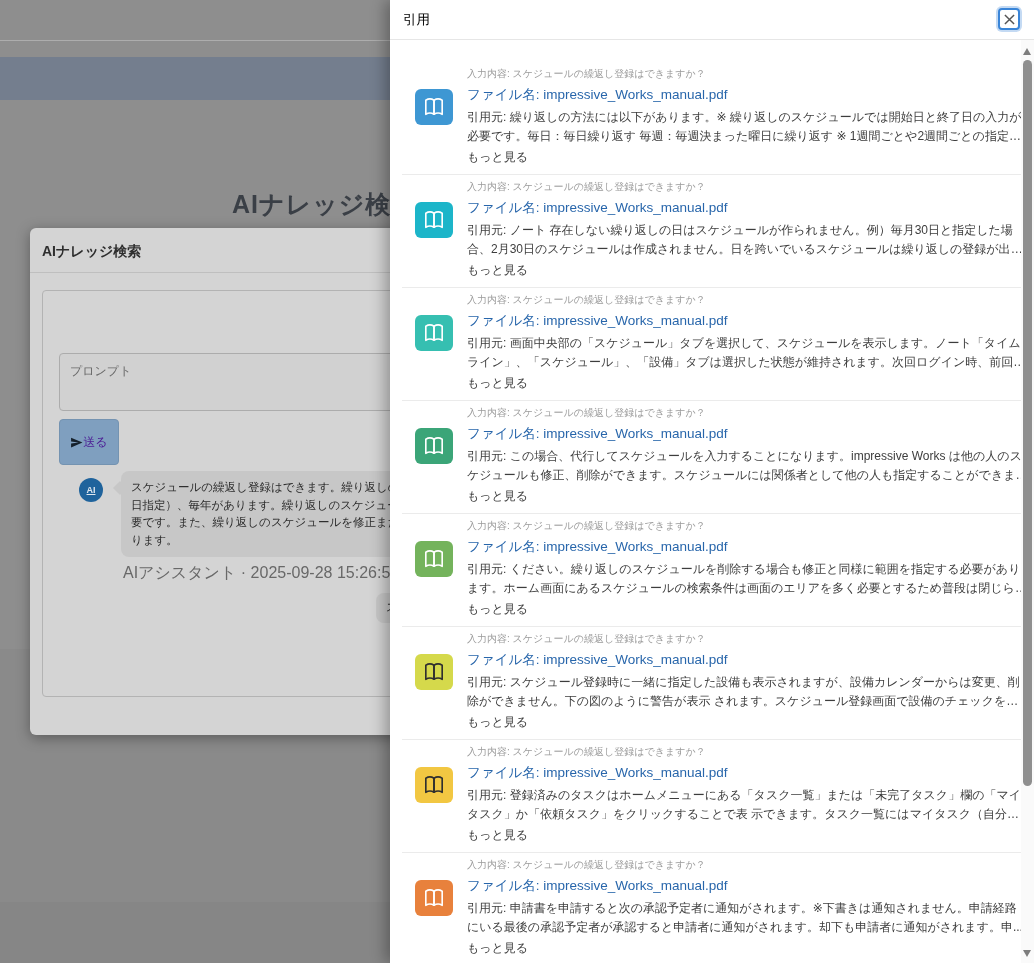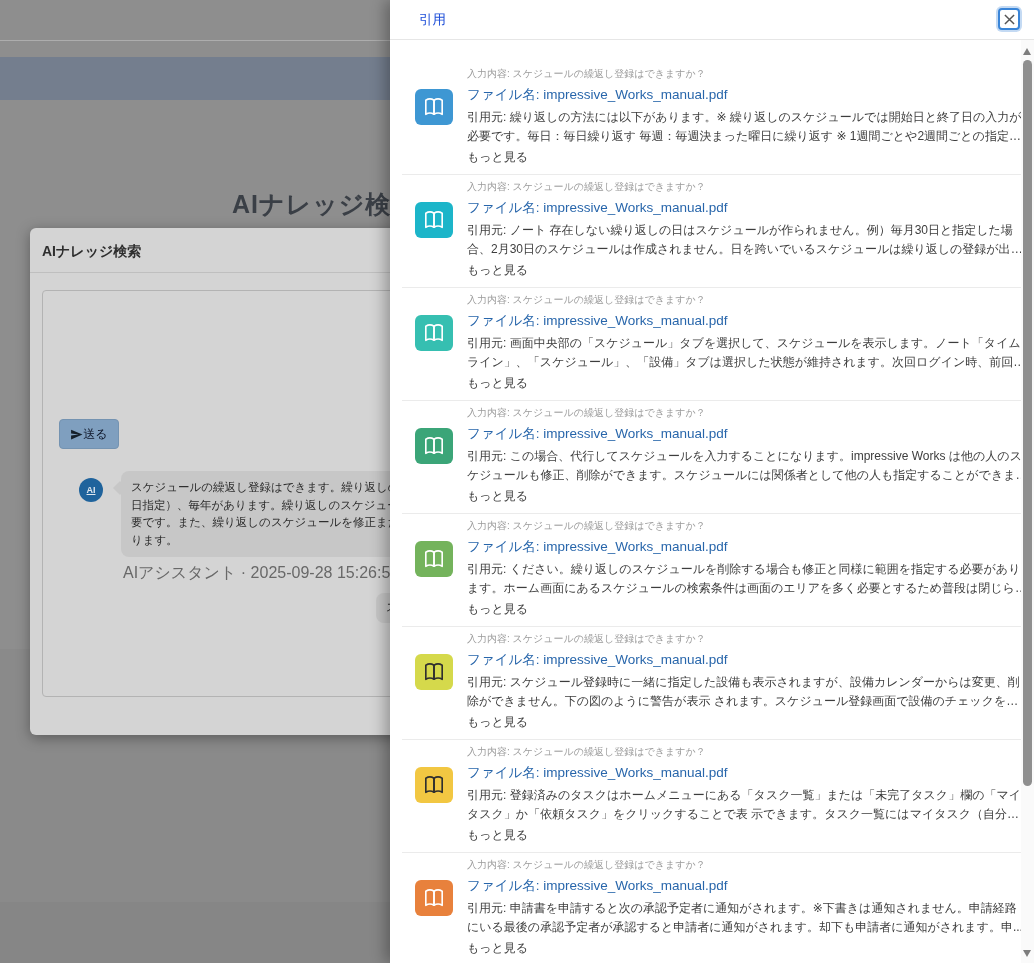--- a/index.html
+++ b/index.html
@@ -13,33 +13,33 @@
   .base-mid { position:absolute; left:0; top:649px; width:100%; height:253px; background:#8a8a8a; z-index:1; }
   .base-footer { position:absolute; left:0; top:902px; width:100%; height:61px; background:#868686; z-index:1; }
   .base-heading { position:absolute; left:232px; top:188px; font-size:25px; font-weight:bold; color:#3a3f46; white-space:nowrap; z-index:1; letter-spacing:1px; }
 
   
   .card { position:absolute; left:30px; top:228px; width:700px; height:507px; background:#d4d4d4; border-radius:6px; box-shadow:0 3px 14px rgba(0,0,0,.35); z-index:2;padding-left:44px; }
   .card-title { position:absolute; left:12px; top:15px; font-size:14px; font-weight:600; color:#2e2e2e; }
   .card-hdr-divider { position:absolute; left:0; top:44px; width:100%; height:1px; background:#bfbfbf; }
   .inner-box { position:absolute; left:12px; top:62px; width:672px; height:407px; border:1px solid #b3b3b3; border-radius:4px; }
   .prompt-box { position:absolute; left:16px; top:62px; width:630px; height:58px; background:#d1d1d1; border:1px solid #acacac; border-radius:4px; padding:9px 10px; font-size:12px; color:#6a6a6a; }
-  .send-btn { position:absolute; left:16px; top:128px; width:60px; height:30px; background:#7f9fbf; border:1px solid #7493b1; border-radius:4px; display:inline-flex; align-items:center; justify-content:center; font-size:12px; color:#0f172a; cursor:pointer; }
+  .send-btn { position:absolute; left:16px; top:128px; width:60px; height:46px; background:#7f9fbf; border:1px solid #7493b1; border-radius:4px; display:inline-flex; align-items:center; justify-content:center; font-size:12px; color:#4c1d95; cursor:pointer; }
   .send-btn svg { width:13px; height:13px; fill:#15202b; }
   .ai-avatar { position:absolute; left:36px; top:187px; width:24px; height:24px; border-radius:50%; background:#1f639c; color:#dfe7ef; font-size:9px; font-weight:bold; display:flex; align-items:center; justify-content:center;text-decoration:underline; }
   .ai-bubble { position:absolute; left:78px; top:180px; width:420px; background:#c7c7c7; border-radius:8px; padding:8px 10px; font-size:11.5px; line-height:17.5px; color:#2b2b2b; white-space:pre-line; }
   .ai-bubble-arrow { position:absolute; left:72px; top:192px; width:10px; height:10px; background:#c7c7c7; transform:rotate(45deg); }
   .ai-meta { position:absolute; left:80px; top:272px; font-size:16px; color:#686868; white-space:nowrap; }
   .ai-meta .meta-link { color:#2b6cb8; margin-left:12px; text-decoration:none; cursor:pointer; }
   .user-bubble { position:absolute; left:333px; top:302px; width:400px; height:30px; background:#c7c7c7; border-radius:8px; padding:7px 10px; font-size:11.5px; color:#2b2b2b; white-space:nowrap; overflow:hidden; }
 
   
   .panel { position:absolute; left:390px; top:0; width:644px; height:963px; background:#ffffff; box-shadow:-5px 0 14px rgba(0,0,0,.3); z-index:10; }
   .panel-header { position:absolute; left:0; top:0; width:100%; height:40px; border-bottom:1px solid #e6e6e6; background:#fff; z-index:12; }
-  .panel-title { position:absolute; left:13px; top:11px; font-size:13.5px; color:#1d4ed8; font-weight:500;margin-left:16px; }
+  .panel-title { position:absolute; left:13px; top:11px; font-size:13.5px; color:#000000; font-weight:500; }
   .close-btn { position:absolute; right:14px; top:8px; width:22px; height:22px; background:#fff; border:2px solid #3a85d8; border-radius:4px; box-shadow:0 0 0 2px rgba(58,133,216,.3); color:#555; display:flex; align-items:center; justify-content:center; cursor:pointer; }
   .close-btn svg { width:11px; height:11px; stroke:#555; stroke-width:1.6; }
 
   .citation-list { position:absolute; left:0; top:40px; width:632px; height:923px; padding-top:22px; overflow:hidden; }
   .entry { position:relative; width:695px; height:113px; padding:5px 56px 0 77px; }
   .icon-badge { position:absolute; left:25px; top:27px; width:38px; height:36px; border-radius:6px; display:flex; align-items:center; justify-content:center; }
   .icon-badge svg { width:22px; height:20px; }
   .input-line { font-size:10px; color:#9b9b9b; margin-bottom:5px; white-space:nowrap; }
   .file-line { font-size:13.5px; font-weight:normal; color:#2866ab; margin-bottom:4px; cursor:pointer; white-space:nowrap; }
   .quote-line { font-size:12px; line-height:18.5px; color:#3d3d3d; display:-webkit-box; -webkit-line-clamp:2; -webkit-box-orient:vertical; overflow:hidden; max-height:37px; }
@@ -60,20 +60,21 @@
   <div class="base-topline"></div>
   <div class="base-band"></div>
   <div class="base-mid"></div>
   <div class="base-footer"></div>
   <div class="base-heading">AIナレッジ検索ペ</div>
 
   <div class="card">
     <div class="card-title">AIナレッジ検索</div>
     <div class="card-hdr-divider"></div>
     <div class="inner-box">
+      <div class="prompt-box">プロンプト</div>
       <button class="send-btn">
         <svg viewBox="0 0 24 24">
             <path d="M2 21 L23 12 L2 3 L2 10 L16 12 L2 14 Z"></path>
           </svg>
         <span>送る</span>
       </button>
       <div class="ai-avatar">AI</div>
       <div class="ai-bubble-arrow"></div>
       <div class="ai-bubble">スケジュールの繰返し登録はできます。繰り返しの方法に
 日指定）、毎年があります。繰り返しのスケジュールを登

